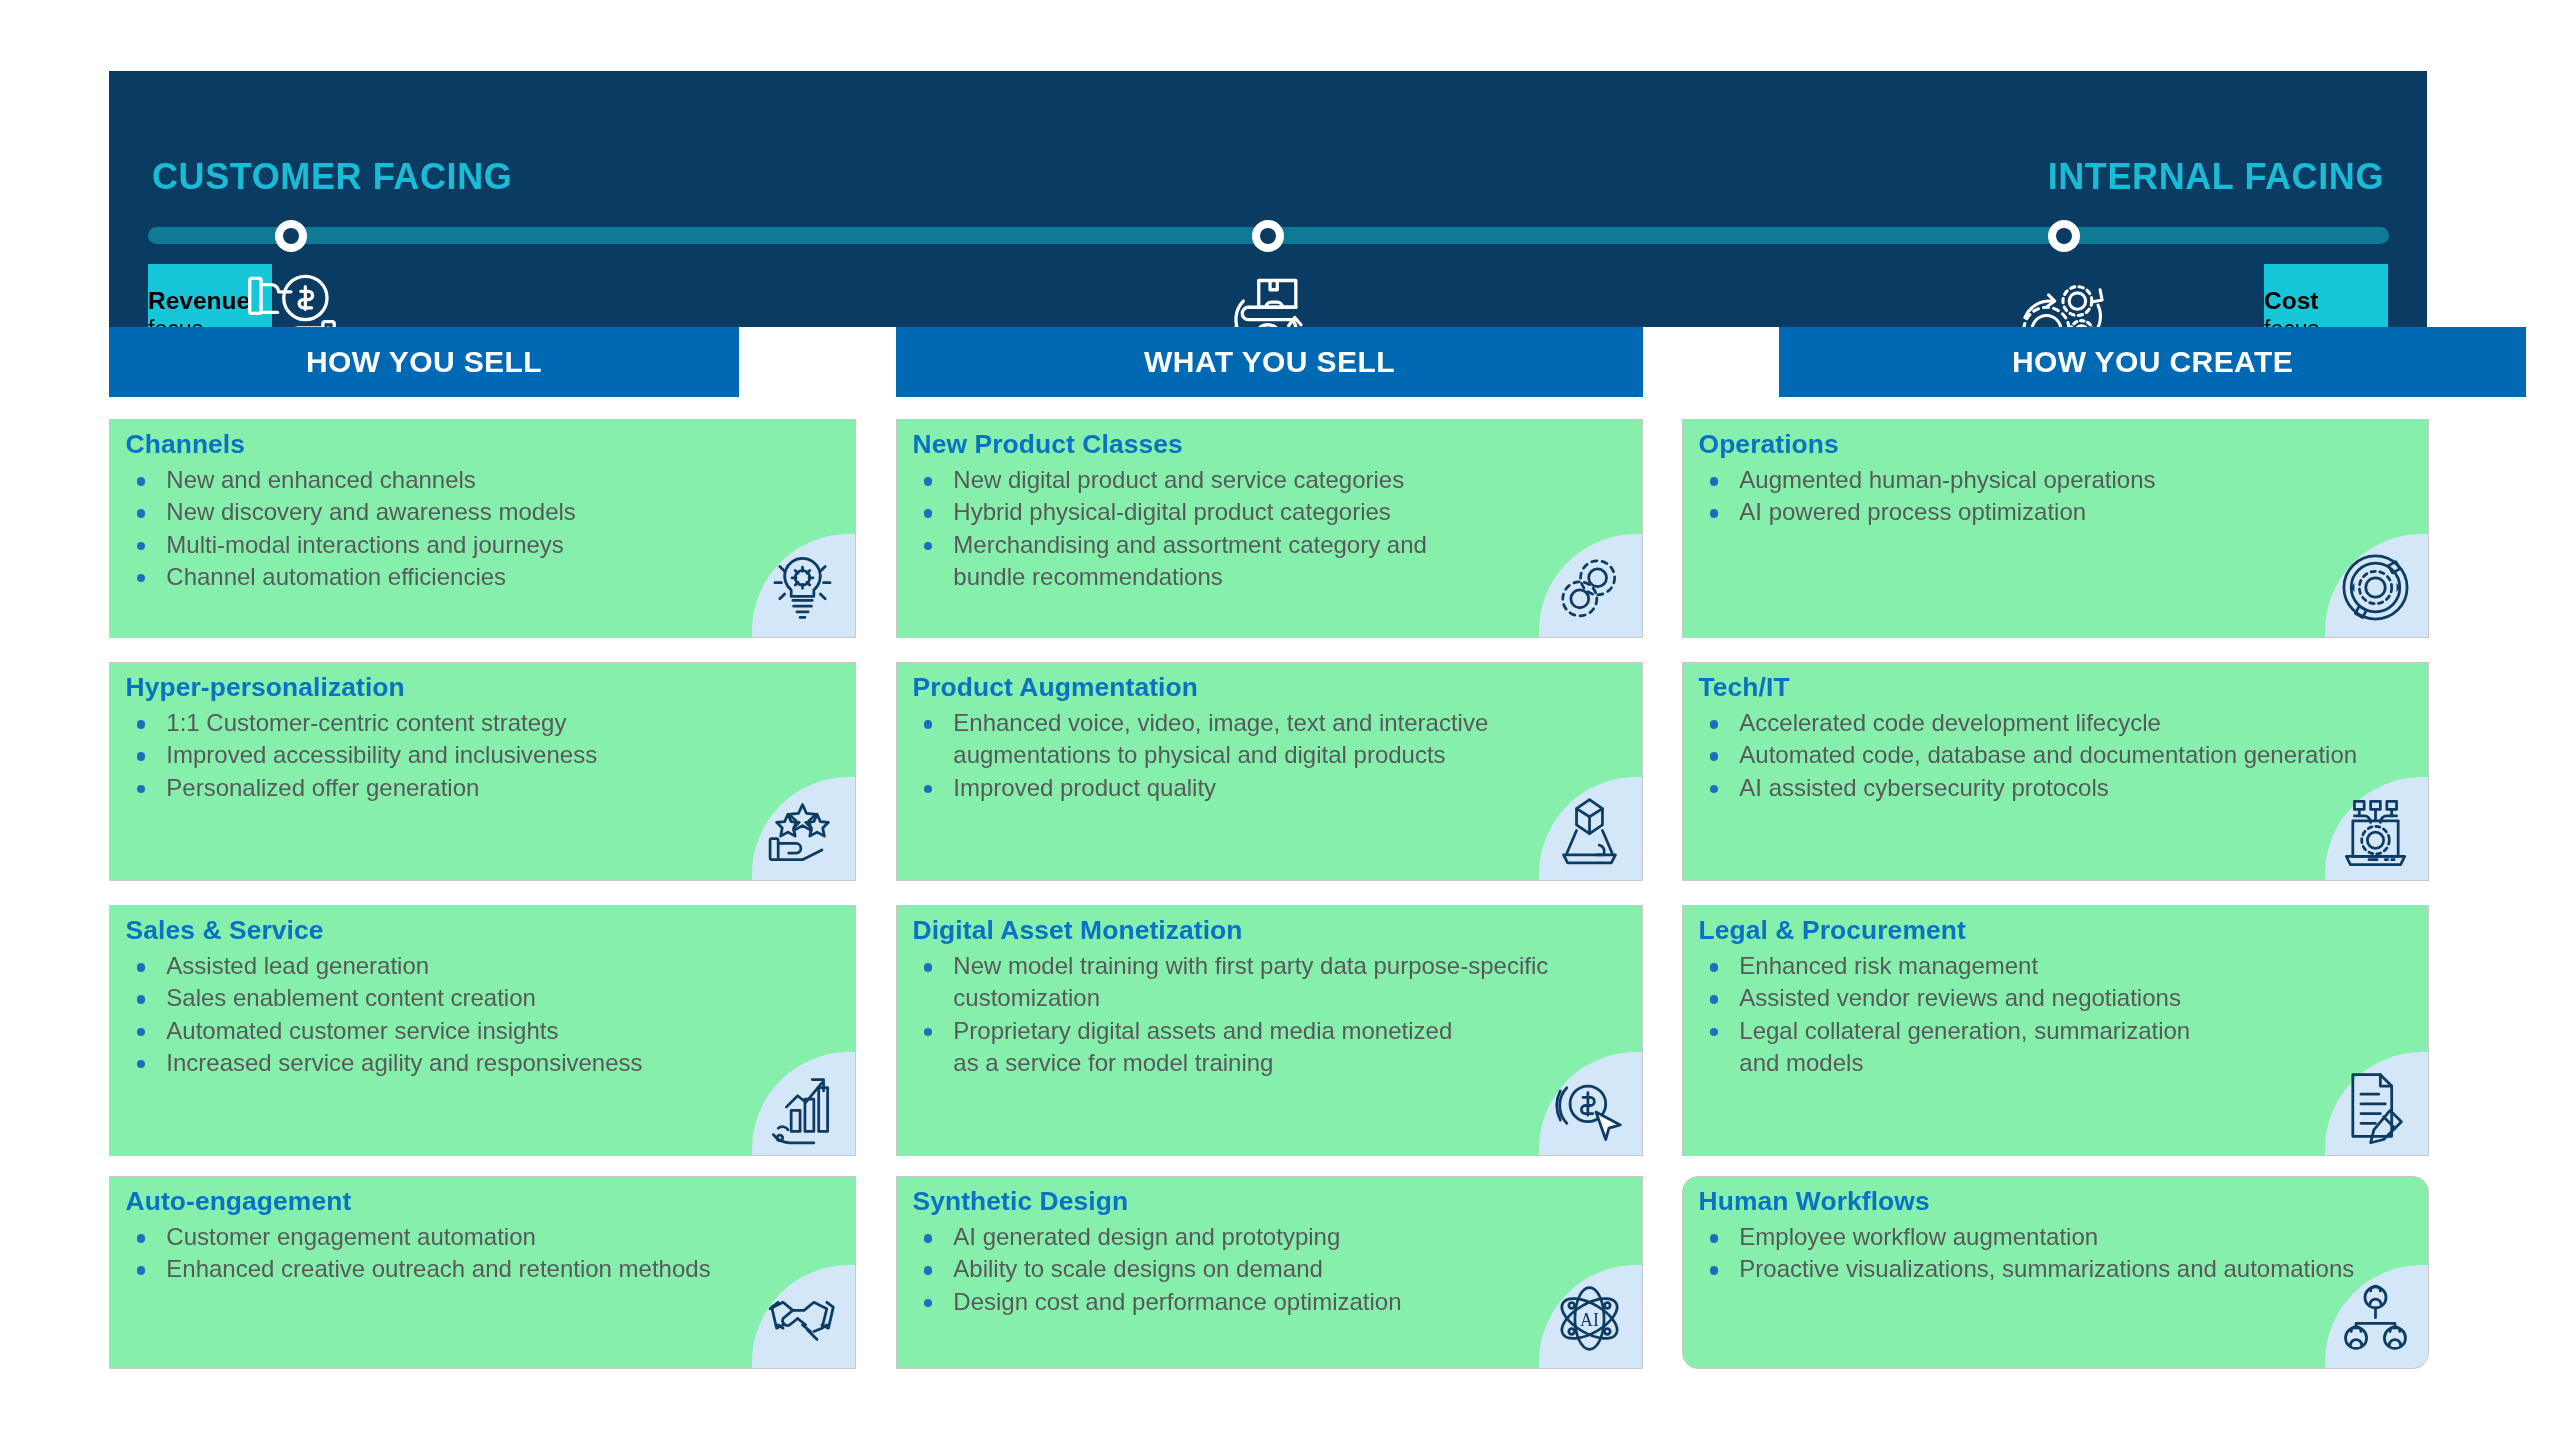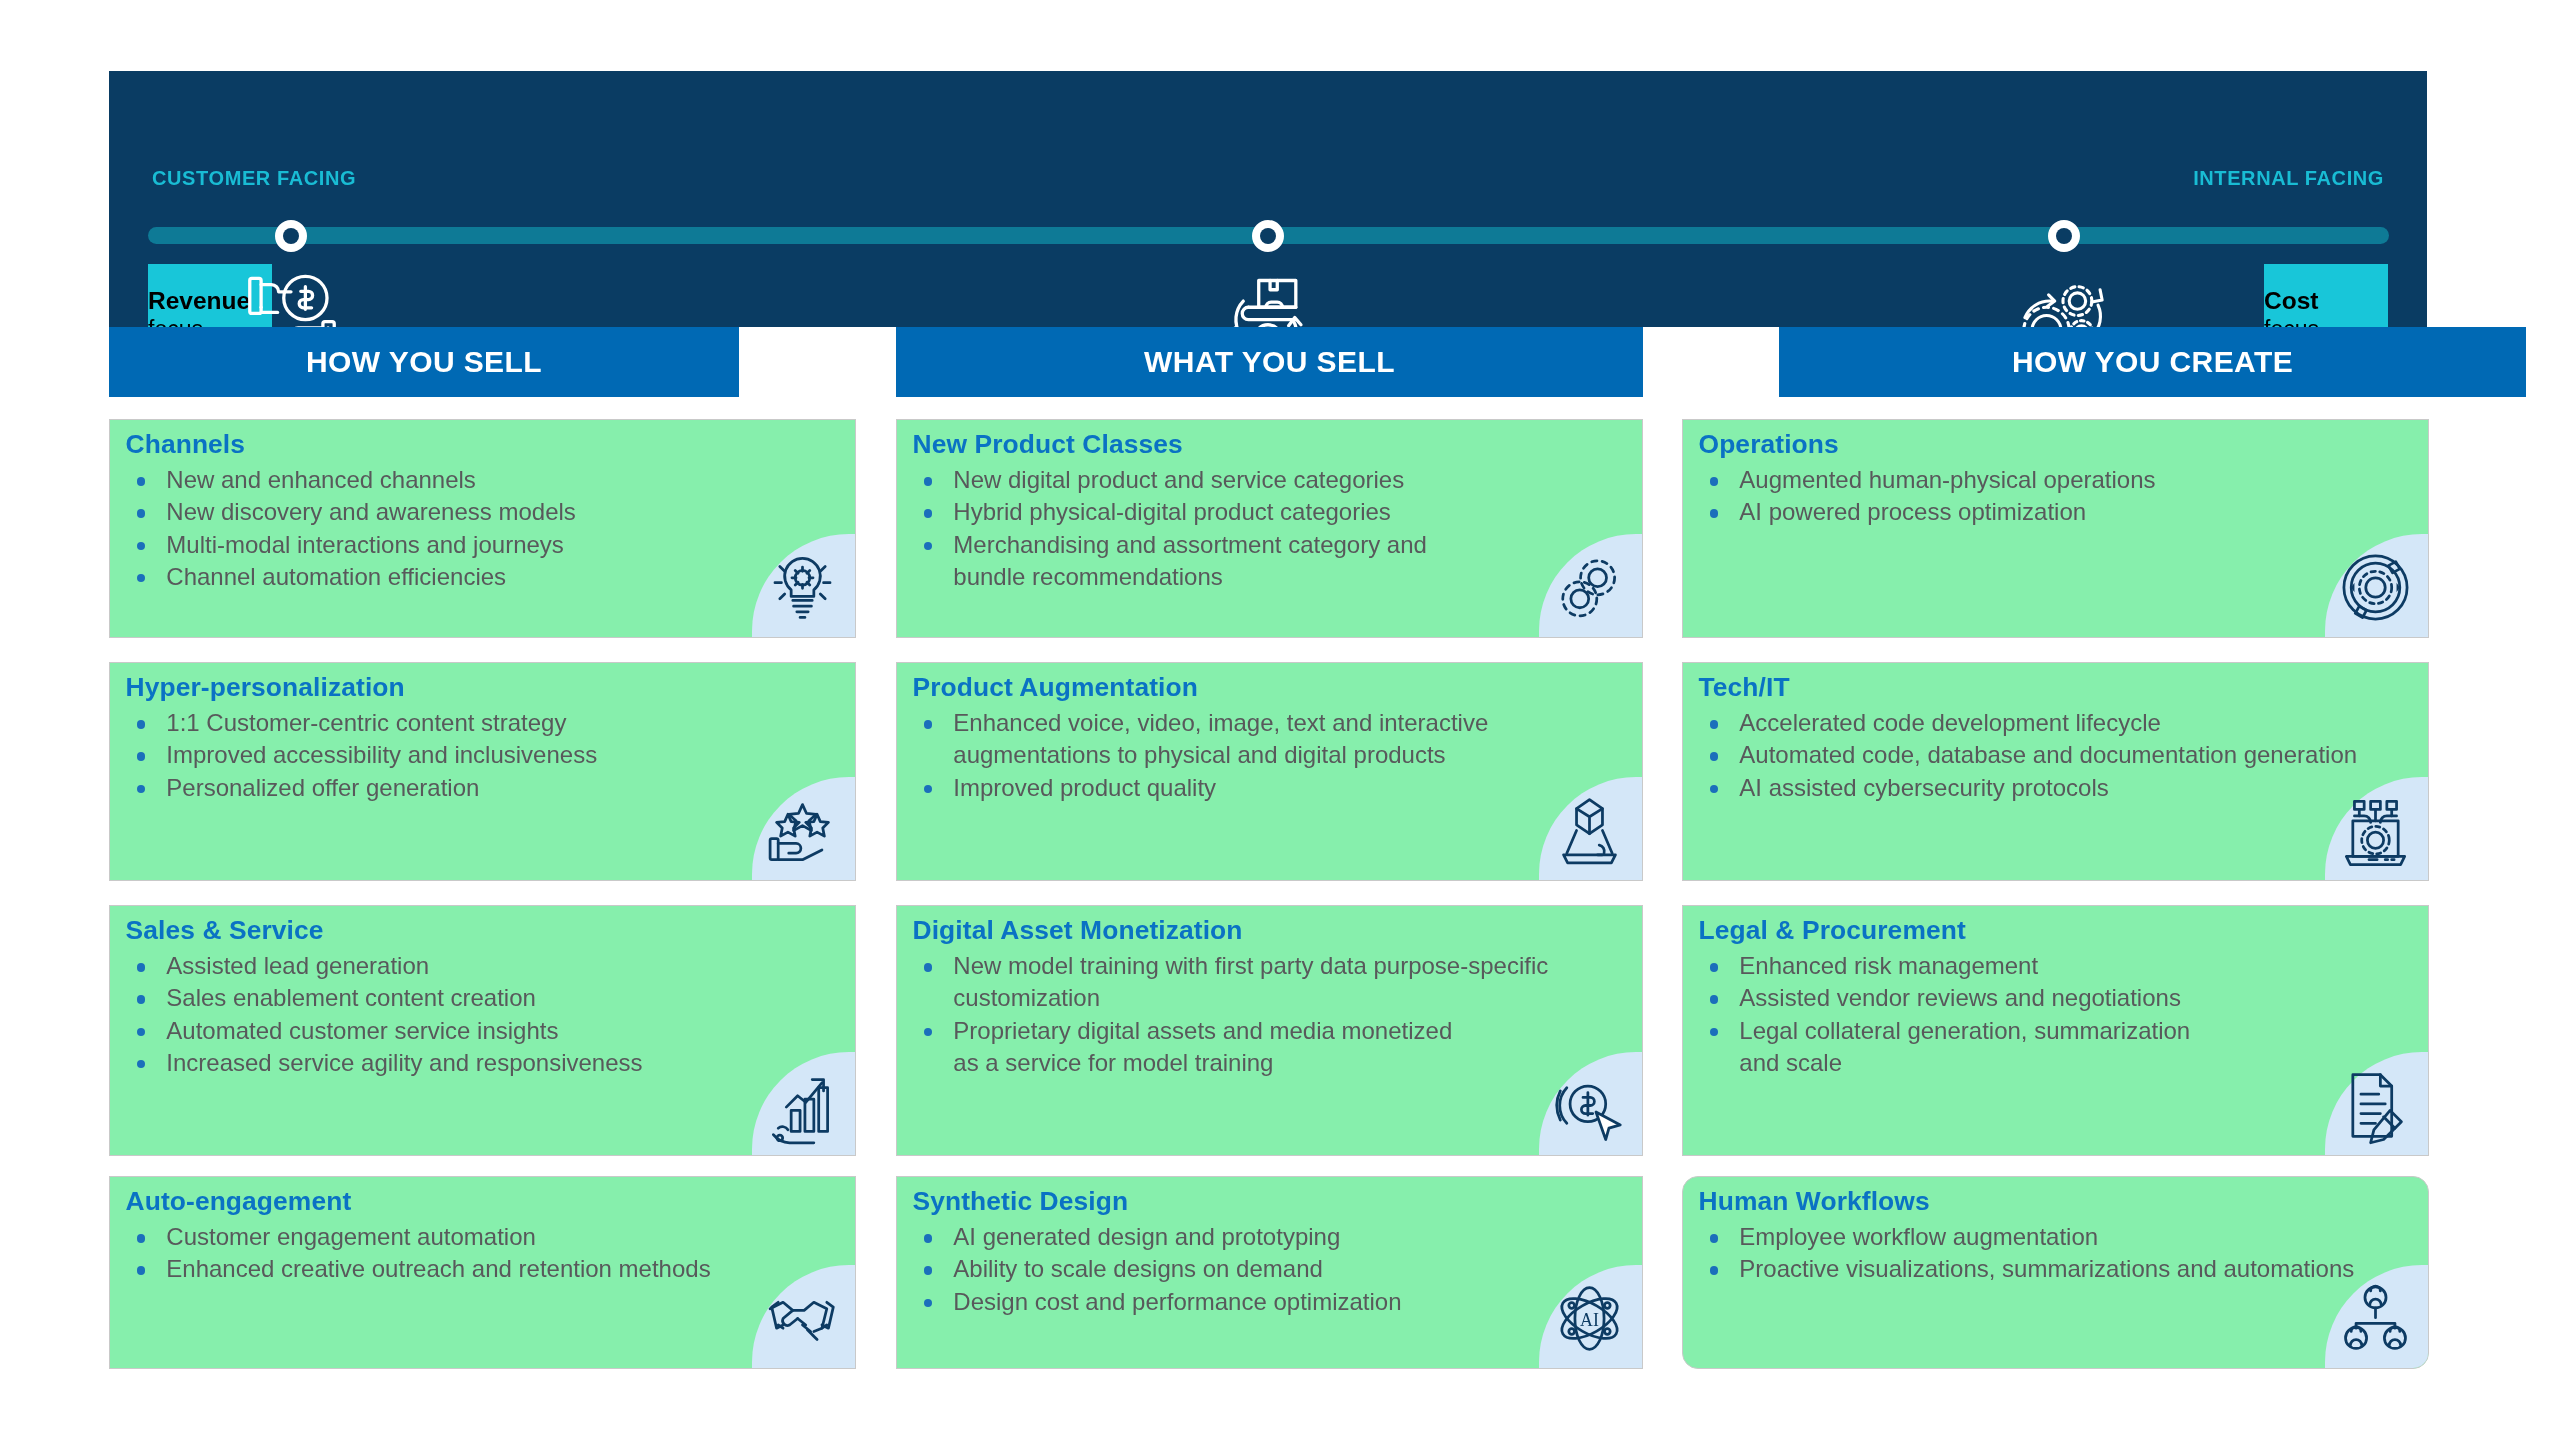--- a/index.html
+++ b/index.html
@@ -10,22 +10,22 @@
     overflow:hidden;
   }
   .canvas{position:relative;width:2576px;height:1449px;}
 
   
   .header-band{
     position:absolute;left:109px;top:71px;width:2318px;height:256px;
     background:#0a3c63;
   }
   .hdr-label{
-    position:absolute;top:96px;
-    font-size:20px;font-weight:bold;letter-spacing:0.6px;
+    position:absolute;top:85px;
+    font-size:36px;font-weight:bold;letter-spacing:0.6px;
     color:#19bcd4;white-space:nowrap;
   }
   .hdr-label.left{left:43px;}
   .hdr-label.right{right:43px;}
 
   .slider-track{
     position:absolute;left:39px;top:156px;width:2241px;height:16.7px;
     background:#0e7a96;border-radius:8.4px;
   }
   .slider-knob{
@@ -354,21 +354,21 @@
     </svg>
   </div>
       </div>
       <div class="card" style="left: 1682px; top: 905px; width: 747px; height: 251px;">
         <div class="card-blob"></div>
         <div class="card-title">Legal &amp; Procurement</div>
         <ul class="bullets">
           <li>Enhanced risk management</li>
           <li>Assisted vendor reviews and negotiations</li>
           <li>Legal collateral generation, summarization</li>
-          <li class="cont">and scale</li>
+          <li class="cont">and models</li>
         </ul>
         <div class="card-icon">
     <svg viewBox="0 0 100 100" fill="none" stroke="#0d3b63" stroke-width="3.4" stroke-linecap="round" stroke-linejoin="round">
       <path d="M22 12 h34 l14 14 v62 H22z"></path>
       <path d="M56 12 v14 h14"></path>
       <path d="M32 36 h22 M32 48 h30 M32 60 h24 M32 72 h18"></path>
       <path d="M68 56 l14 14 -22 22 -16 4 4 -16z"></path>
       <path d="M60 64 l14 14"></path>
     </svg>
   </div>

